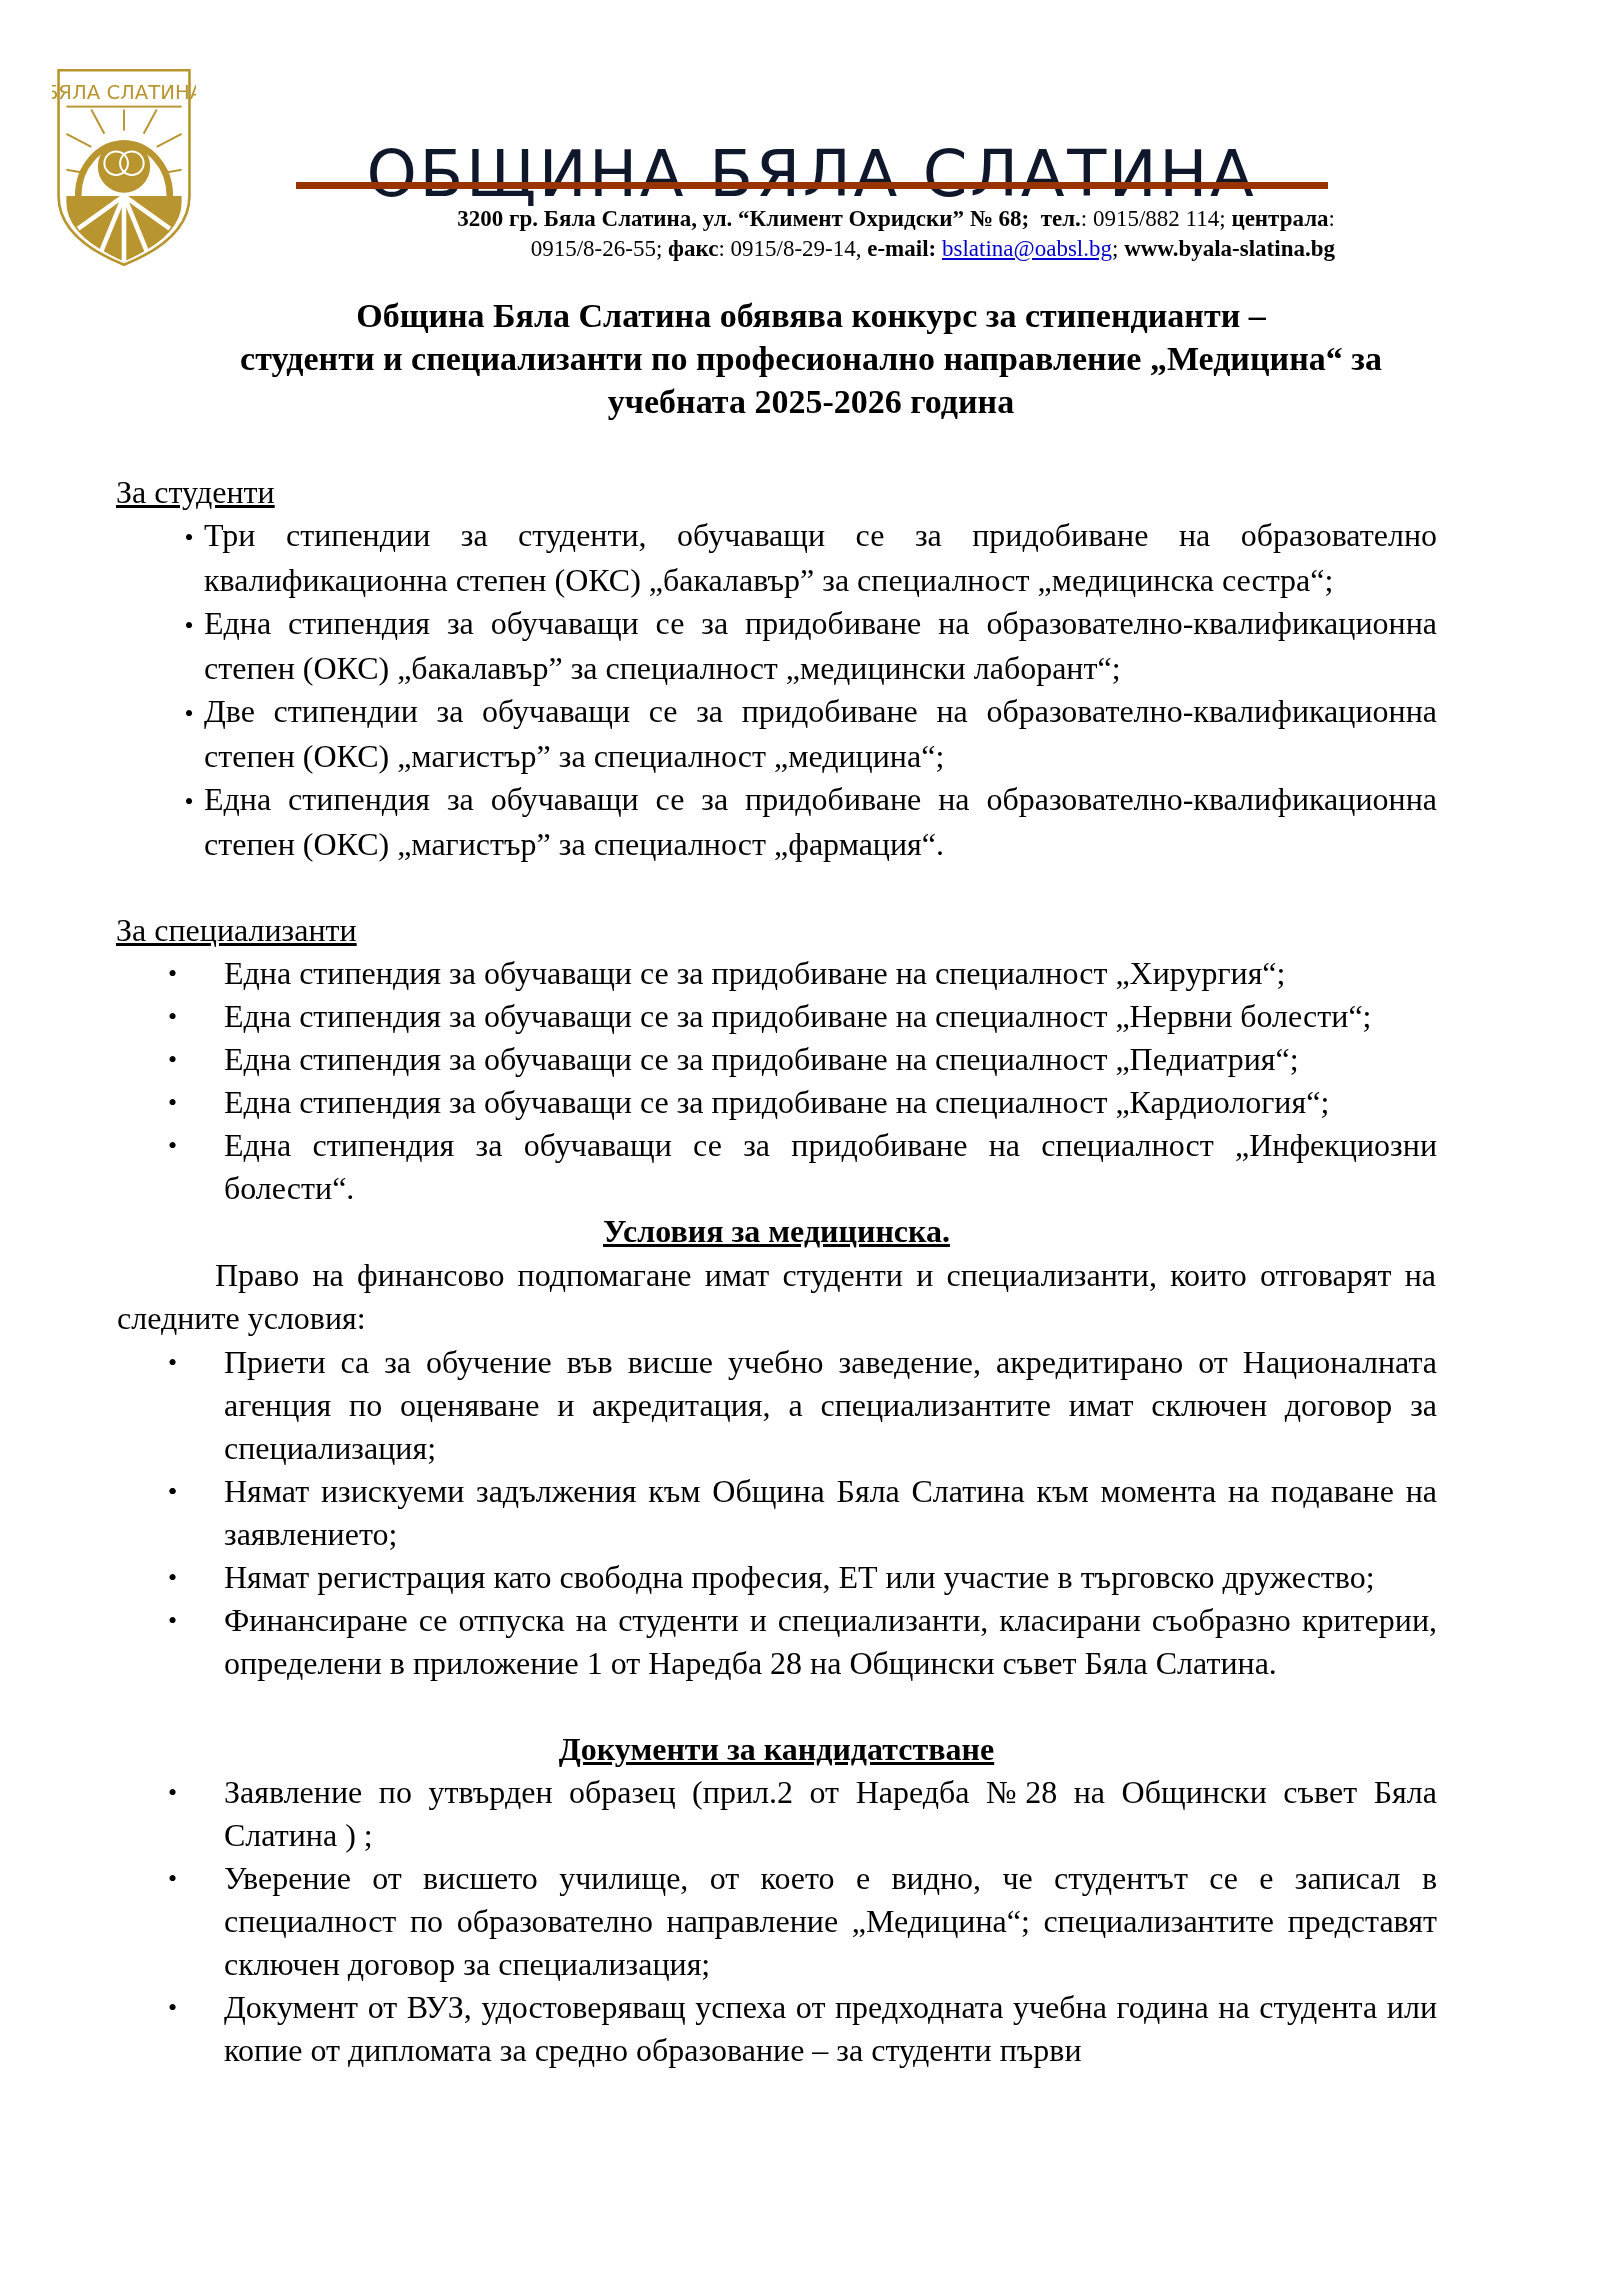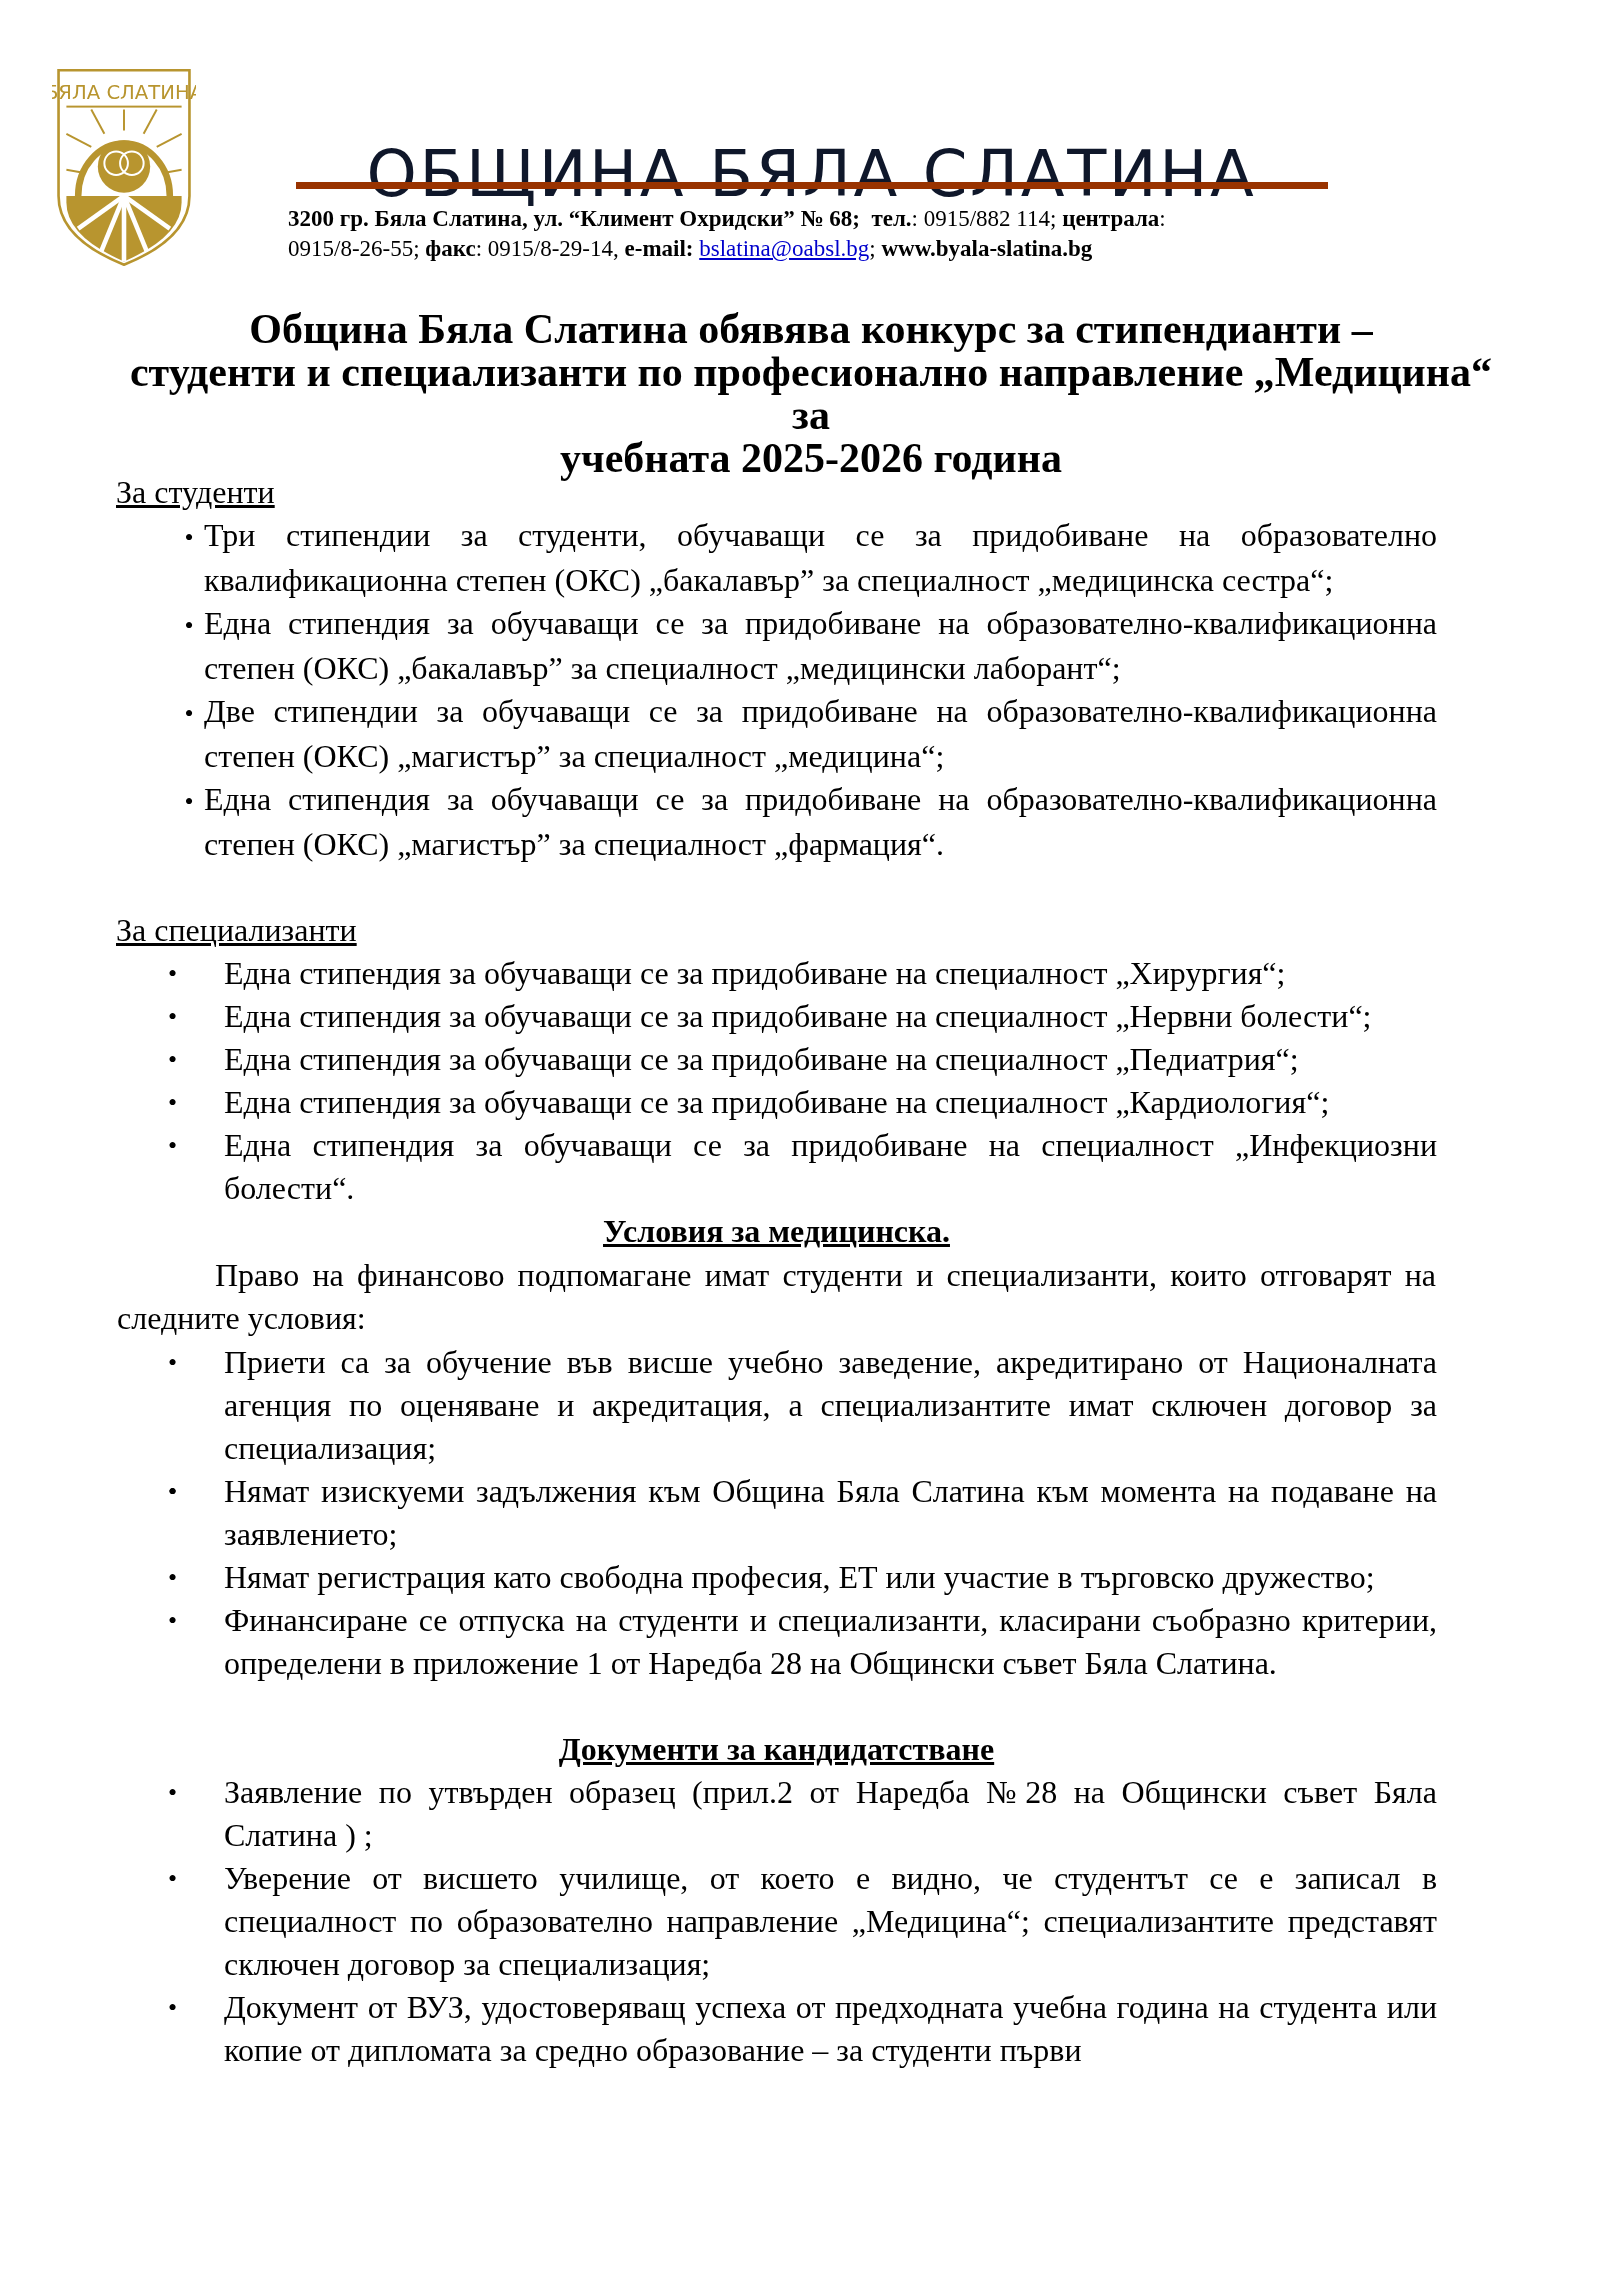--- a/index.html
+++ b/index.html
@@ -3,26 +3,26 @@
 <meta charset="utf-8">
 <style>
   html, body { margin: 0; padding: 0; background: #ffffff; }
   body { width: 1623px; height: 2295px; position: relative; overflow: hidden;
          font-family: "Liberation Serif", "DejaVu Serif", serif; color: #000; }
   .logo { position: absolute; left: 52px; top: 65px; width: 144px; height: 203px; }
   .org-title { position: absolute; left: 288px; top: 98px; width: 1047px; text-align: center;
                font-family: "DejaVu Sans", "Liberation Sans", sans-serif; font-size: 64px;
                letter-spacing: 2.6px; color: #0f172a; font-weight: normal; line-height: 1; margin-top: 44px; }
   .org-rule { position: absolute; left: 296px; top: 182px; width: 1032px; height: 6.5px; background: #993300; }
-  .address { position: absolute; left: 288px; top: 204px; width: 1047px; text-align: left;
+  .address { position: absolute; left: 288px; top: 204px; width: 1047px; text-align: right;
              font-size: 23px; line-height: 30px; }
   .address b { font-weight: bold; }
   .address a { color: #0000cc; text-decoration: underline; }
   .doc-title { position: absolute; left: 111px; top: 294px; width: 1400px; text-align: center;
-               font-size: 42px; font-weight: bold; line-height: 43px; margin-top: 14px; }
+               font-size: 34px; font-weight: bold; line-height: 43px; }
   .content { position: absolute; left: 116px; top: 471px; width: 1321px; font-size: 32px; line-height: 43px; }
   .h-left { font-weight: normal; text-decoration: underline; margin: 0; }
   .h-center { font-weight: bold; text-decoration: underline; text-align: center; margin: 0; }
   ul { margin: 0; padding: 0; list-style: none; }
   li { position: relative; text-align: justify; }
   .stud li { padding-left: 88px; text-indent: -19.6px; }
   .stud li .bullet { display: inline-block; width: 19.6px; text-indent: 0; }
   .spec li { padding-left: 108px; }
   .spec li .bullet { position: absolute; left: 52px; top: 0; }
   .bullet { font-size: 26px; }

